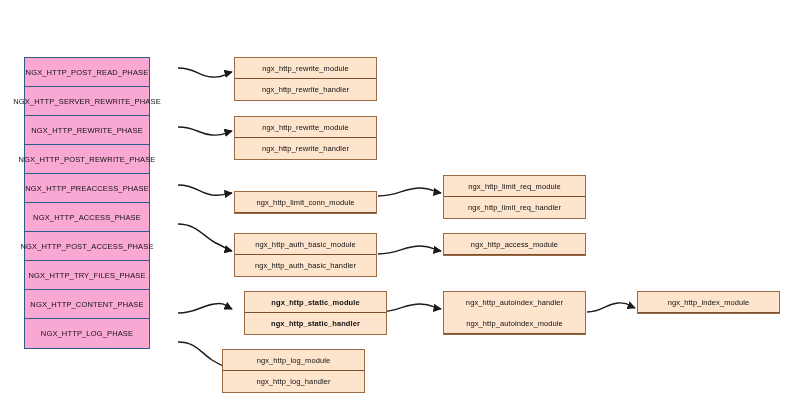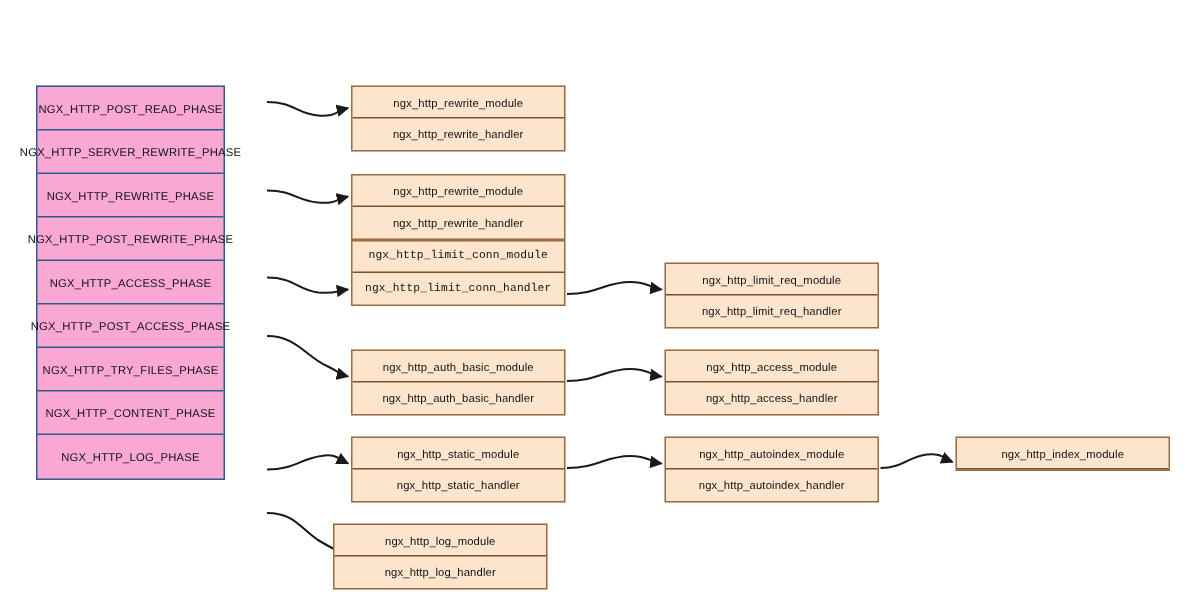--- a/index.html
+++ b/index.html
@@ -97,59 +97,58 @@
       <path d="M 587 312 C 602 312 606 304 618 303 C 628 302 630 306 635 308"></path>
       <path d="M 178 342 C 196 342 200 352 212 360 C 222 366 226 368 232 369"></path>
     </g>
   </svg>
 
   <div class="phase-column" id="phase-column">
       <div class="phase-cell">NGX_HTTP_POST_READ_PHASE</div>
       <div class="phase-cell">NGX_HTTP_SERVER_REWRITE_PHASE</div>
       <div class="phase-cell">NGX_HTTP_REWRITE_PHASE</div>
       <div class="phase-cell">NGX_HTTP_POST_REWRITE_PHASE</div>
+      <div class="phase-cell">NGX_HTTP_PREACCESS_PHASE</div>
       <div class="phase-cell">NGX_HTTP_ACCESS_PHASE</div>
       <div class="phase-cell">NGX_HTTP_POST_ACCESS_PHASE</div>
       <div class="phase-cell">NGX_HTTP_TRY_FILES_PHASE</div>
       <div class="phase-cell">NGX_HTTP_CONTENT_PHASE</div>
       <div class="phase-cell">NGX_HTTP_LOG_PHASE</div>
     </div>
 
   <div id="module-layer">
       <div class="mod-box" style="left: 234px; top: 57px;">
         <div class="mod-cell top">ngx_http_rewrite_module</div>
         <div class="mod-cell">ngx_http_rewrite_handler</div>
       </div>
       <div class="mod-box" style="left: 234px; top: 116px;">
         <div class="mod-cell top">ngx_http_rewrite_module</div>
         <div class="mod-cell">ngx_http_rewrite_handler</div>
       </div>
-      <div class="mod-box" style="left: 234px; top: 160px; font-family: Liberation Mono, monospace;">
+      <div class="mod-box" style="left: 234px; top: 191px;">
         <div class="mod-cell top">ngx_http_limit_conn_module</div>
-        <div class="mod-cell">ngx_http_limit_conn_handler</div>
       </div>
       <div class="mod-box" style="left: 443px; top: 175px;">
         <div class="mod-cell top">ngx_http_limit_req_module</div>
         <div class="mod-cell">ngx_http_limit_req_handler</div>
       </div>
       <div class="mod-box" style="left: 234px; top: 233px;">
         <div class="mod-cell top">ngx_http_auth_basic_module</div>
         <div class="mod-cell">ngx_http_auth_basic_handler</div>
       </div>
       <div class="mod-box" style="left: 443px; top: 233px;">
         <div class="mod-cell top">ngx_http_access_module</div>
-        <div class="mod-cell">ngx_http_access_handler</div>
       </div>
-      <div class="mod-box" style="left: 234px; top: 291px;">
+      <div class="mod-box" style="left: 244px; top: 291px; font-weight: bold;">
         <div class="mod-cell top">ngx_http_static_module</div>
         <div class="mod-cell">ngx_http_static_handler</div>
       </div>
       <div class="mod-box" style="left: 443px; top: 291px;">
+        <div class="mod-cell">ngx_http_autoindex_handler</div>
         <div class="mod-cell top">ngx_http_autoindex_module</div>
-        <div class="mod-cell">ngx_http_autoindex_handler</div>
       </div>
       <div class="mod-box" style="left: 637px; top: 291px;">
         <div class="mod-cell top">ngx_http_index_module</div>
       </div>
       <div class="mod-box" style="left: 222px; top: 349px;">
         <div class="mod-cell top">ngx_http_log_module</div>
         <div class="mod-cell">ngx_http_log_handler</div>
       </div>
     </div>
 

